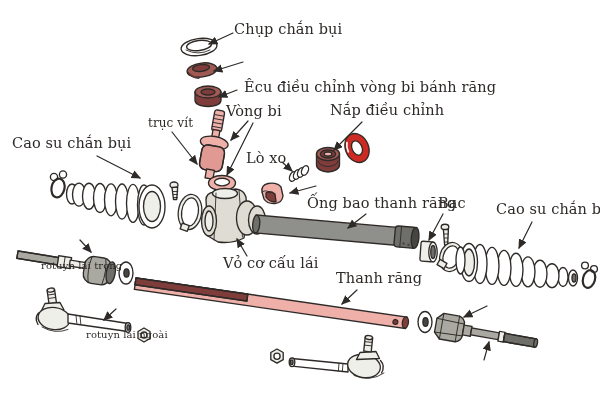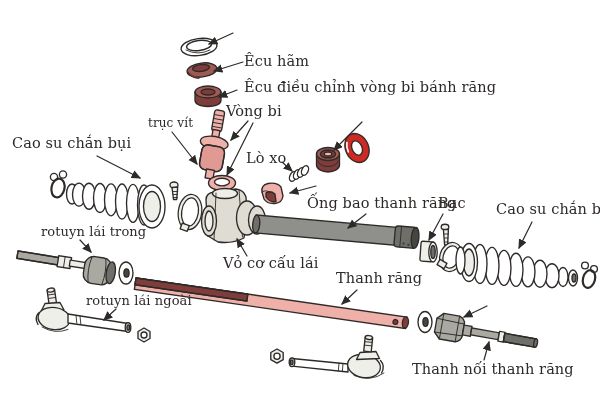--- a/index.html
+++ b/index.html
@@ -1,21 +1,21 @@
 <!DOCTYPE html>
 <html style="--paper: #ffffff; --outline: #2e2a28; --pink: #efb0aa; --pink_deep: #e09a93; --maroon: #a05a54; --maroon_dark: #7e3d3a; --red: #cd2a24; --tube_gray: #8f8f8b; --cap_gray: #6f6f6a; --housing: #dedcd3; --metal: #efefe9; --metal_dark: #a9a9a2; --dark: #454542;"><head>
 <meta charset="utf-8">
 <style>
   html,body{margin:0;padding:0;background:#fff;}
   .stage{position:relative;width:600px;height:400px;background:var(--paper,#fff);
          font-family:"DejaVu Serif","Liberation Serif",serif;overflow:hidden;}
   .stage svg{position:absolute;left:0;top:0;}
   .lbl{position:absolute;color:var(--outline,#2e2a28);font-size:14.5px;line-height:1.05;
        white-space:nowrap;letter-spacing:.1px;}
-  .lbl.sm{font-size:13px;}
+  .lbl.sm{font-size:10px;margin-top:36px;}
   .lbl.xs{font-size:12px;}
   
   svg *{stroke:var(--outline,#2e2a28);stroke-width:1.35;fill:none;
         stroke-linecap:round;stroke-linejoin:round;}
   .fw{fill:var(--paper,#fff);} .fp{fill:var(--pink,#efb0aa);} .fp2{fill:var(--pink_deep,#e09a93);}
   .fm{fill:var(--maroon,#a05a54);} .fm2{fill:var(--maroon_dark,#7e3d3a);}
   .fr{fill:var(--red,#cd2a24);} .ft{fill:var(--tube_gray,#8f8f8b);}
   .fc{fill:var(--cap_gray,#6f6f6a);} .fh{fill:var(--housing,#dedcd3);}
   .fe{fill:var(--metal,#efefe9);} .fe2{fill:var(--metal_dark,#a9a9a2);}
   .fd{fill:var(--dark,#454542);}
@@ -286,27 +286,27 @@
     <line x1="80" y1="240" x2="91" y2="252" class="arrow"></line>
     <line x1="247" y1="256" x2="237" y2="239" class="arrow"></line>
     <line x1="357" y1="290" x2="342" y2="304" class="arrow"></line>
     <line x1="116" y1="309" x2="104" y2="320" class="arrow"></line>
     <line x1="487" y1="306" x2="464" y2="317" class="arrow"></line>
     <line x1="484" y1="360" x2="489" y2="342" class="arrow"></line>
   </g>
 </svg>
 
   <div class="lbl" style="left:12px;top:136px">Cao su chắn bụi</div>
-  <div class="lbl" style="left:244px;top:54px">Êcu hãm</div>
+  <div class="lbl" style="left:234px;top:22px">Chụp chắn bụi</div>
   <div class="lbl" style="left:244px;top:80px">Êcu điều chỉnh vòng bi bánh răng</div>
   <div class="lbl xs" style="left:148px;top:117px">trục vít</div>
   <div class="lbl" style="left:226px;top:104px">Vòng bi</div>
+  <div class="lbl" style="left:330px;top:103px">Nắp điều chỉnh</div>
   <div class="lbl" style="left:246px;top:151px">Lò xo</div>
   <div class="lbl" style="left:307px;top:196px">Ống bao thanh răng</div>
   <div class="lbl" style="left:438px;top:196px">Bạc</div>
   <div class="lbl" style="left:496px;top:202px">Cao su chắn bụi</div>
   <div class="lbl sm" style="left:41px;top:225px">rotuyn lái trong</div>
   <div class="lbl" style="left:223px;top:256px">Vỏ cơ cấu lái</div>
   <div class="lbl sm" style="left:86px;top:294px">rotuyn lái ngoài</div>
   <div class="lbl" style="left:336px;top:271px">Thanh răng</div>
-  <div class="lbl" style="left:412px;top:362px">Thanh nối thanh răng</div>
 
 </div>
 
 </body></html>

